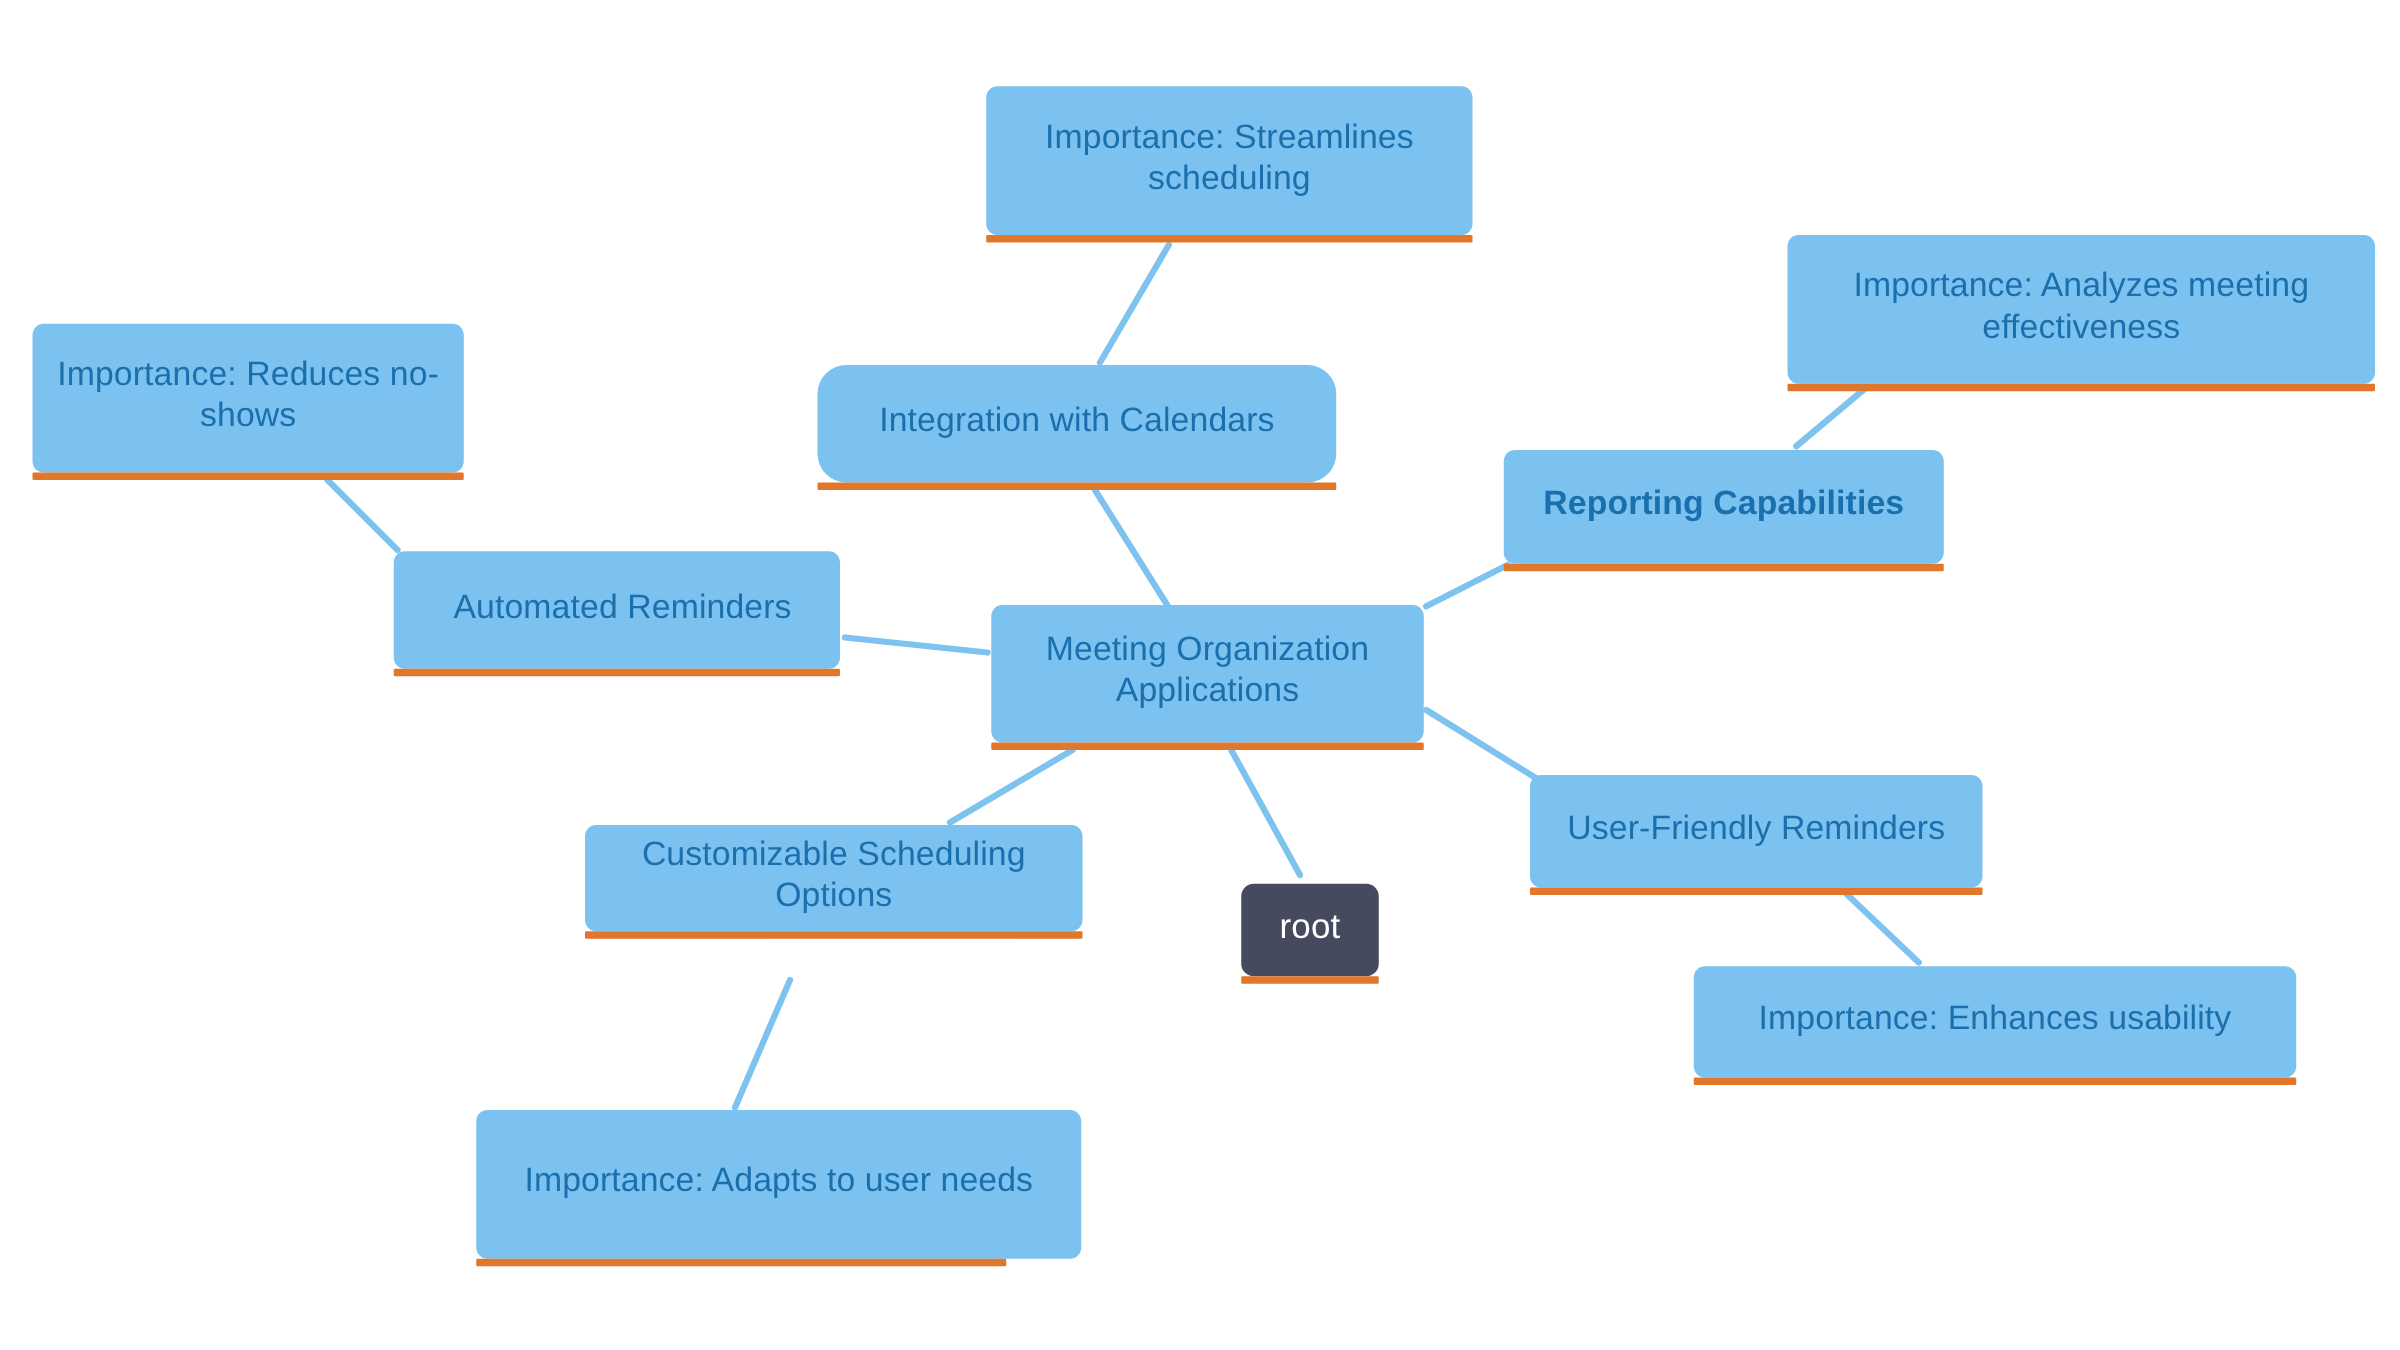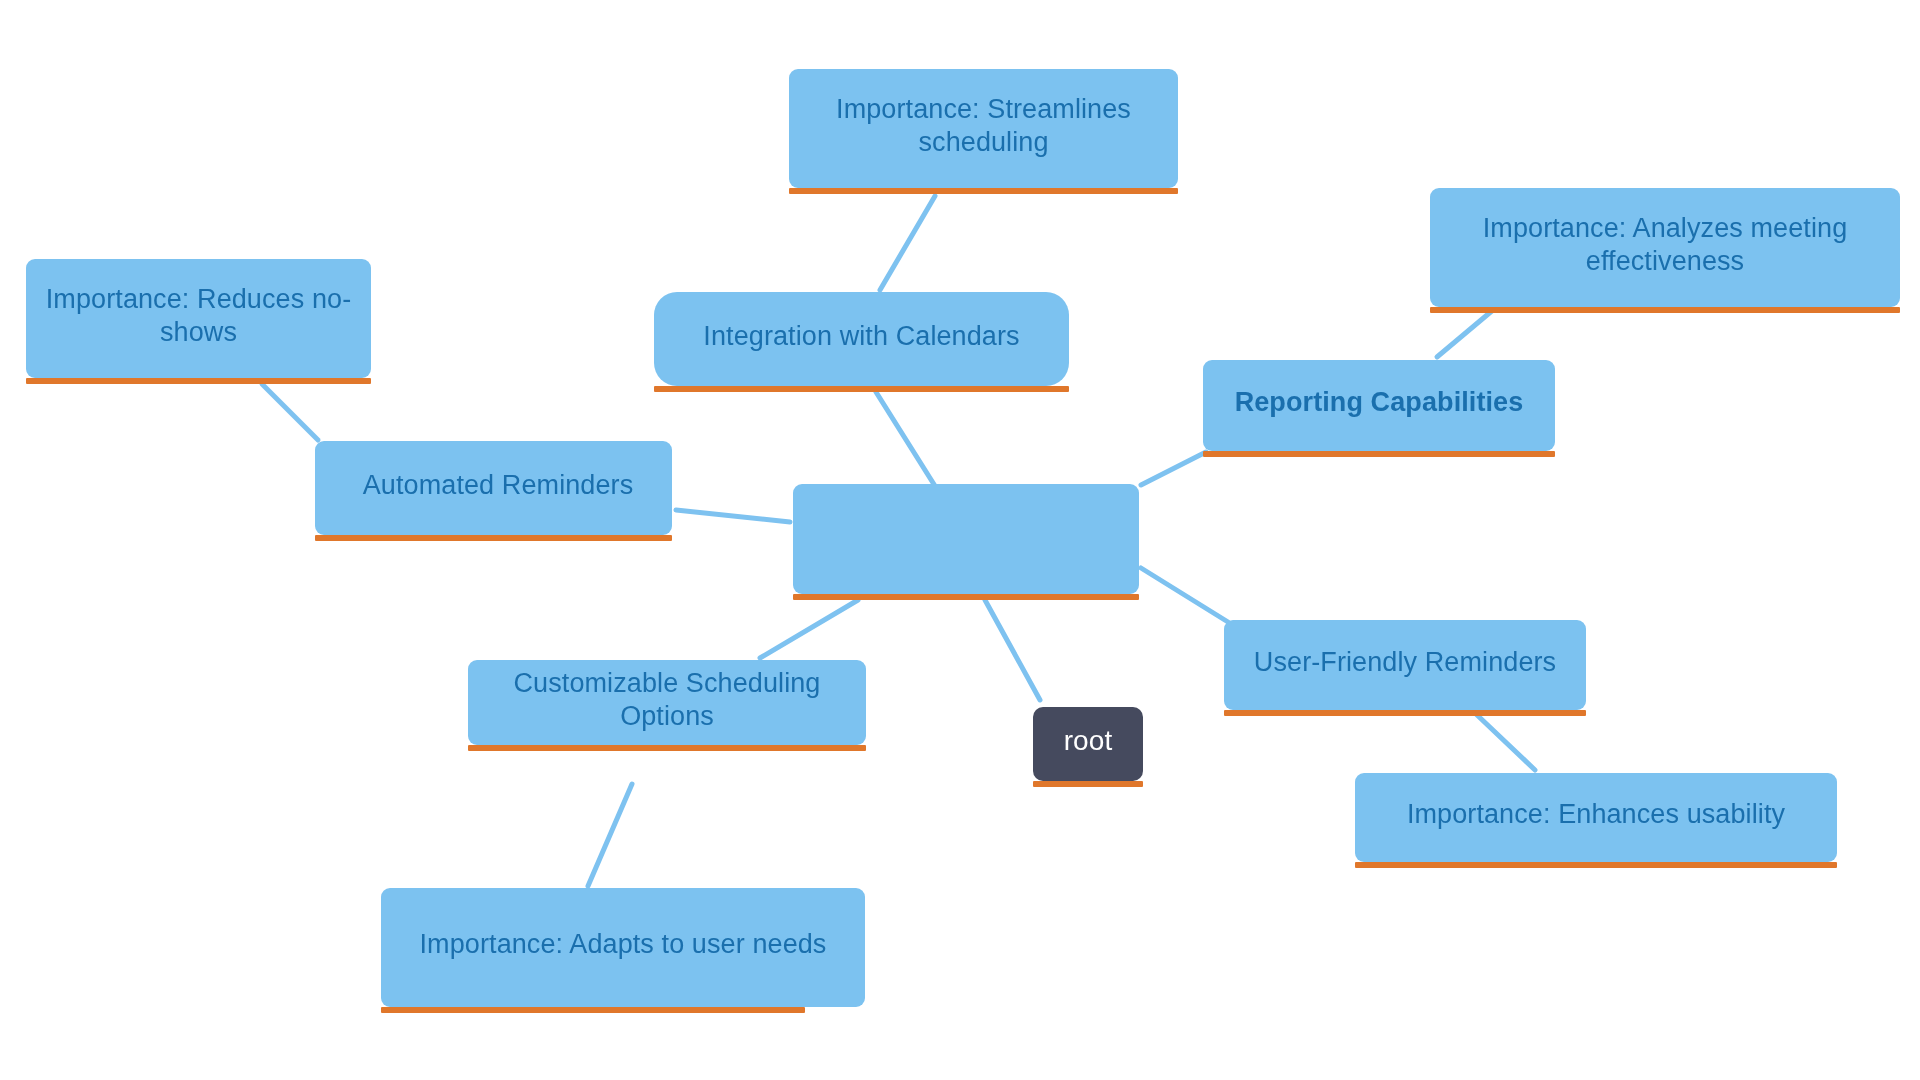--- a/index.html
+++ b/index.html
@@ -72,25 +72,26 @@
       <line x1="790" y1="522" x2="676" y2="510" stroke="#7ec2f0" stroke-width="5" stroke-linecap="round"></line>
       <line x1="318" y1="440" x2="262" y2="384" stroke="#7ec2f0" stroke-width="5" stroke-linecap="round"></line>
       <line x1="1141" y1="485" x2="1206" y2="452" stroke="#7ec2f0" stroke-width="5" stroke-linecap="round"></line>
       <line x1="1437" y1="357" x2="1493" y2="310" stroke="#7ec2f0" stroke-width="5" stroke-linecap="round"></line>
       <line x1="1141" y1="568" x2="1228" y2="622" stroke="#7ec2f0" stroke-width="5" stroke-linecap="round"></line>
       <line x1="1476" y1="714" x2="1535" y2="770" stroke="#7ec2f0" stroke-width="5" stroke-linecap="round"></line>
       <line x1="858" y1="600" x2="760" y2="658" stroke="#7ec2f0" stroke-width="5" stroke-linecap="round"></line>
       <line x1="632" y1="784" x2="588" y2="886" stroke="#7ec2f0" stroke-width="5" stroke-linecap="round"></line>
     </svg>
   <div id="node-layer">
-      <div class="node root" style="left: 993px; top: 707px; width: 110px; height: 74px; font-size: 28px; margin-left: 40px;">
+      <div class="node root" style="left: 993px; top: 707px; width: 110px; height: 74px; font-size: 28px;">
         <span class="label">root</span>
         <span class="underbar" style="width: 110px; background: rgb(224, 119, 43);"></span>
       </div>
       <div class="node" style="left: 793px; top: 484px; width: 346px; height: 110px; font-size: 27px;">
+        <span class="label">Meeting Organization Applications</span>
         <span class="underbar" style="width: 346px; background: rgb(224, 119, 43);"></span>
       </div>
       <div class="node" style="left: 766px; top: 69px; width: 389px; height: 119px; font-size: 27px; margin-left: 23px;">
         <span class="label">Importance: Streamlines scheduling</span>
         <span class="underbar" style="width: 389px; background: rgb(224, 119, 43);"></span>
       </div>
       <div class="node" style="left: 654px; top: 292px; width: 415px; height: 94px; font-size: 27px; border-radius: 23px;">
         <span class="label">Integration with Calendars</span>
         <span class="underbar" style="width: 415px; background: rgb(224, 119, 43);"></span>
       </div>

